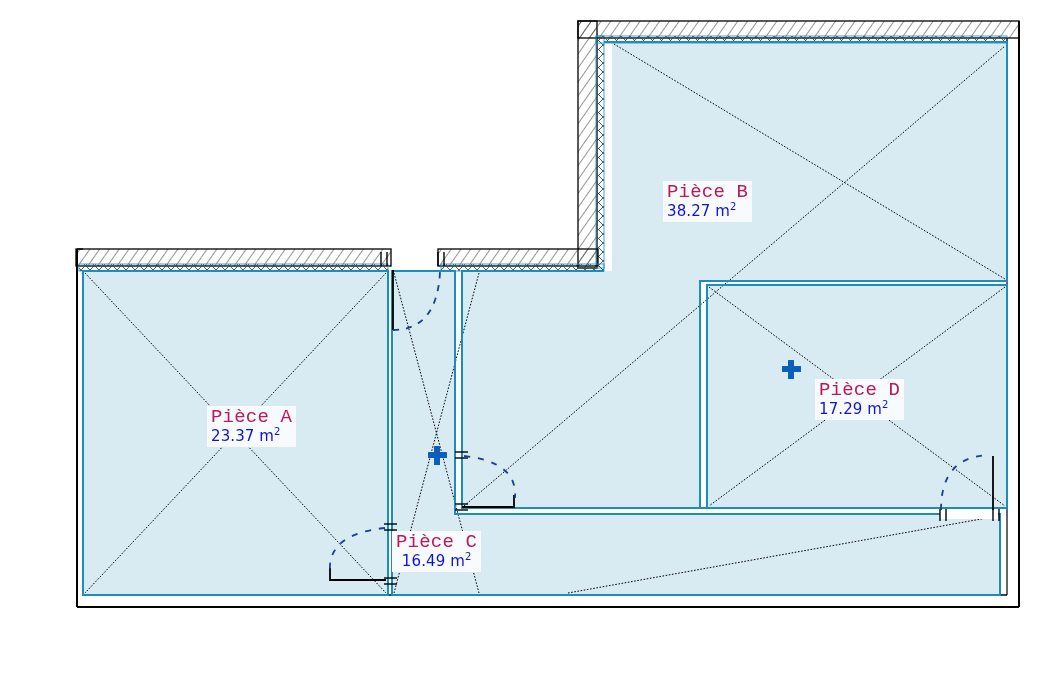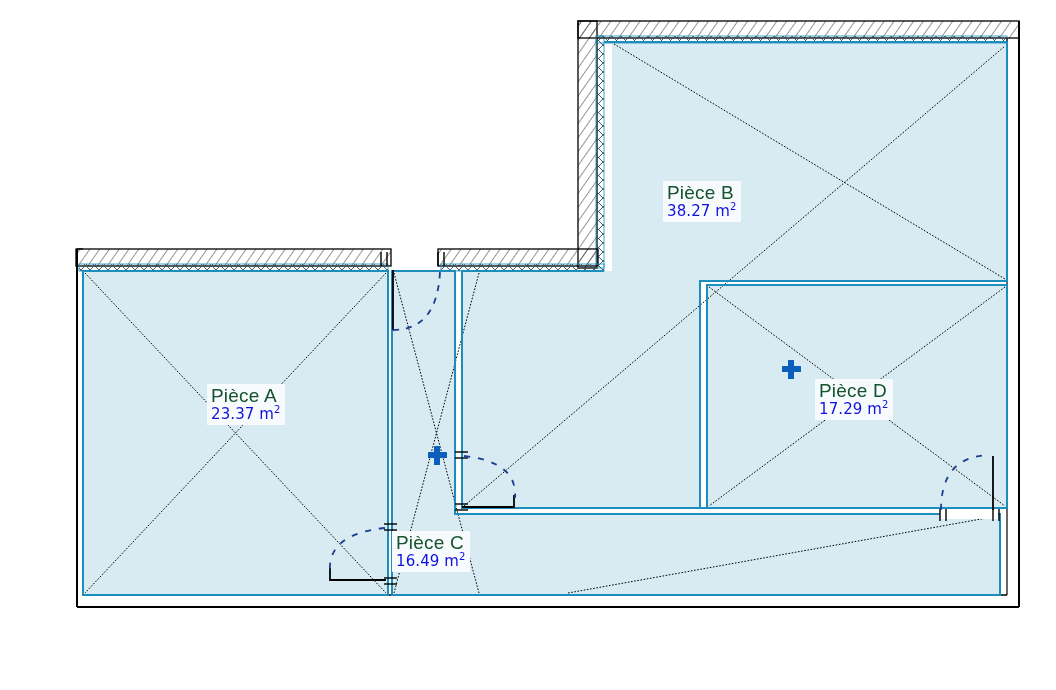--- a/index.html
+++ b/index.html
@@ -28,23 +28,23 @@
   .room-label-group {
     position: absolute;
     background: #f7fbfd;
     padding: 1px 4px 2px 4px;
     line-height: 1.12;
     white-space: nowrap;
     text-align: left;
   }
   .room-name {
     display: block;
-    font-family: Liberation Sans, sans-serif;
+    font-family: Liberation Mono, monospace;
     font-size: 19px;
-    color: #14532d;
+    color: #be185d;
     letter-spacing: 0.2px;
   }
   .room-area {
     display: block;
     font-family: "DejaVu Sans", sans-serif;
     font-size: 15px;
     font-weight: normal;
     color: #1111dd;
     letter-spacing: 0.1px;
   }
@@ -214,31 +214,31 @@
         <rect x="428" y="452" width="19" height="6" rx="0.5"></rect>
         <rect x="434" y="446" width="6" height="19" rx="0.5"></rect>
       </g>
       <g>
         <rect x="782" y="366" width="19" height="6" rx="0.5"></rect>
         <rect x="788" y="360" width="6" height="19" rx="0.5"></rect>
       </g>
     </g>
   </svg>
 
-  <div class="room-label-group" style="left:207px; top:384px;">
+  <div class="room-label-group" style="left:207px; top:406px;">
     <span class="room-name">Pièce A</span>
     <span class="room-area">23.37 m<sup>2</sup></span>
   </div>
 
   <div class="room-label-group" style="left:663px; top:181px;">
     <span class="room-name">Pièce B</span>
     <span class="room-area">38.27 m<sup>2</sup></span>
   </div>
 
-  <div class="room-label-group" style="left:392px; top:531px;">
+  <div class="room-label-group" style="left:392px; top:531px;text-align:center;">
     <span class="room-name">Pièce C</span>
     <span class="room-area">16.49 m<sup>2</sup></span>
   </div>
 
   <div class="room-label-group" style="left:815px; top:379px;">
     <span class="room-name">Pièce D</span>
     <span class="room-area">17.29 m<sup>2</sup></span>
   </div>
 
 </div>

